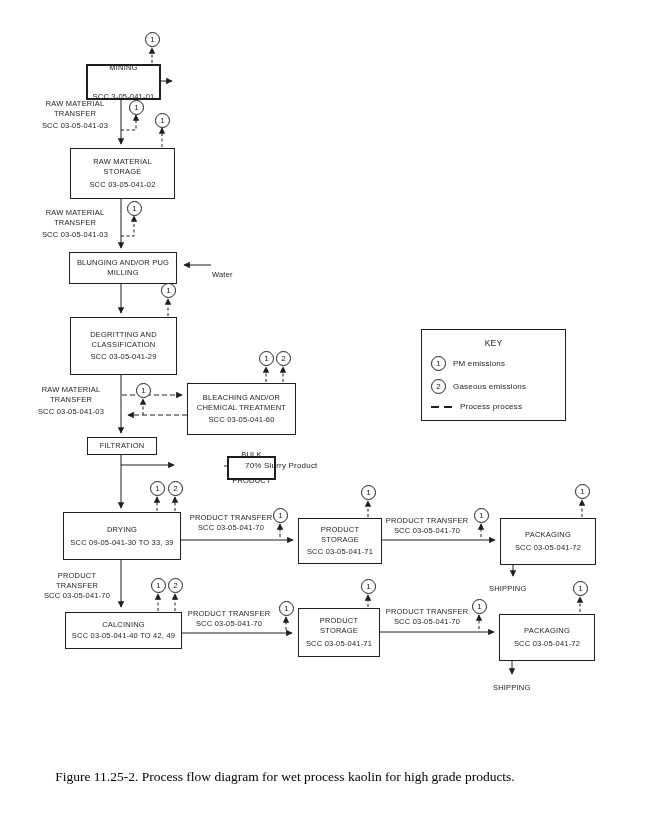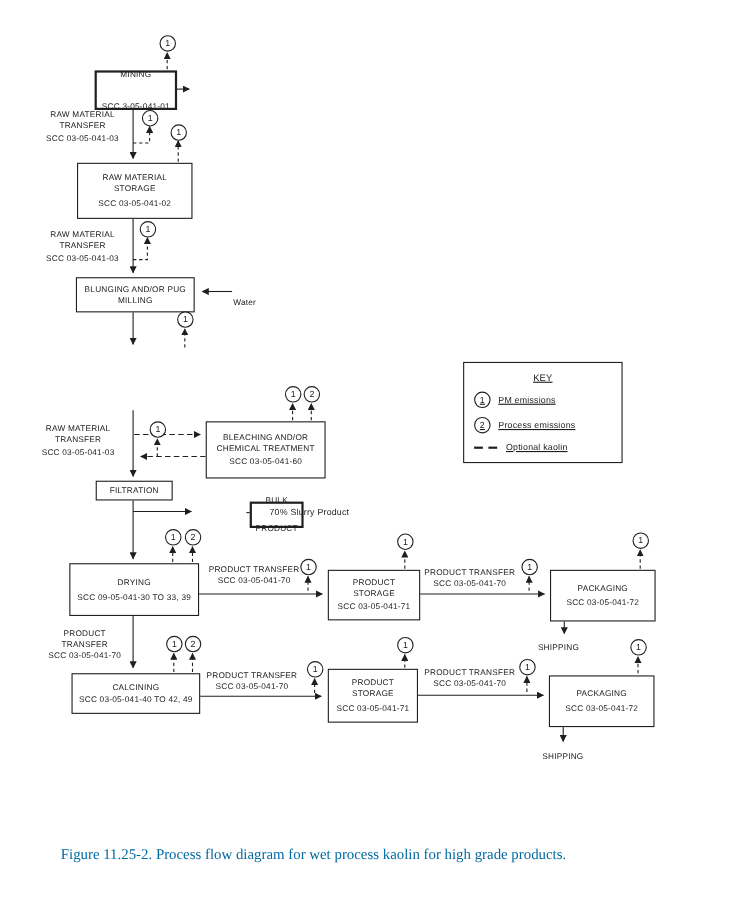--- a/index.html
+++ b/index.html
@@ -22,21 +22,21 @@
   .keybox{position:absolute;z-index:2;border:1px solid #1f1f1f;background:#fff;
           font-size:8px;letter-spacing:.2px;}
   .keybox .ktitle{text-align:center;margin-top:8px;font-size:8.5px;}
   .keyrow{display:flex;align-items:center;gap:7px;margin:8px 0 0 9px;}
   .keyrow .kcirc{width:13px;height:13px;border:1px solid #1f1f1f;border-radius:50%;
                  display:flex;align-items:center;justify-content:center;font-size:8px;flex:0 0 auto;}
   .dash-sample{display:inline-flex;gap:5px;align-items:center;flex:0 0 auto;width:22px;}
   .dash-sample i{width:8px;height:2px;background:#1f1f1f;}
   .caption{position:absolute;left:35px;top:768px;width:500px;z-index:2;
            font-family:"Liberation Serif",serif;font-size:13.5px;line-height:18px;
-           text-align:center;color:#0369a1;}
+           text-align:center;color:#000000;}
 </style>
 </head>
 <body>
 
 <div class="page">
 
   <svg class="connectors" width="671" height="822">
     <defs>
       <marker id="ah" viewBox="0 0 10 10" refX="9" refY="5" markerWidth="6.5" markerHeight="6.5" orient="auto-start-reverse">
         <path d="M0,0 L10,5 L0,10 z" fill="#1f1f1f"></path>
@@ -100,20 +100,25 @@
     <div>RAW MATERIAL</div>
     <div>STORAGE</div>
     <div class="scc">SCC 03-05-041-02</div>
   </div>
 
   <div class="box" style="left:69px;top:252px;width:106px;height:30px;">
     <div>BLUNGING AND/OR PUG</div>
     <div>MILLING</div>
   </div>
 
+  <div class="box" style="left:70px;top:317px;width:105px;height:56px;">
+    <div>DEGRITTING AND</div>
+    <div>CLASSIFICATION</div>
+    <div class="scc">SCC 03-05-041-29</div>
+  </div>
 
   <div class="box" style="left:187px;top:383px;width:107px;height:50px;">
     <div>BLEACHING AND/OR</div>
     <div>CHEMICAL TREATMENT</div>
     <div class="scc">SCC 03-05-041-60</div>
   </div>
 
   <div class="box" style="left:87px;top:437px;width:68px;height:16px;">
     <div>FILTRATION</div>
   </div>
@@ -220,36 +225,36 @@
   <div class="circ" style="left:361px;top:485px;">1</div>
   <div class="circ" style="left:474px;top:508px;">1</div>
   <div class="circ" style="left:575px;top:484px;">1</div>
   <div class="circ" style="left:151px;top:578px;">1</div>
   <div class="circ" style="left:168px;top:578px;">2</div>
   <div class="circ" style="left:279px;top:601px;">1</div>
   <div class="circ" style="left:361px;top:579px;">1</div>
   <div class="circ" style="left:472px;top:599px;">1</div>
   <div class="circ" style="left:573px;top:581px;">1</div>
 
-  <div class="keybox" style="left:421px;top:329px;width:143px;height:90px;text-decoration:underline;">
+  <div class="keybox" style="left:421px;top:329px;width:143px;height:90px;">
     <div class="ktitle">KEY</div>
     <div class="keyrow">
       <span class="kcirc">1</span>
       <span>PM emissions</span>
     </div>
     <div class="keyrow">
       <span class="kcirc">2</span>
-      <span>Process emissions</span>
+      <span>Gaseous emissions</span>
     </div>
     <div class="keyrow">
       <span class="dash-sample">
           <i></i>
           <i></i>
         </span>
-      <span>Optional kaolin</span>
+      <span>Process process</span>
     </div>
   </div>
 
   <div class="caption">
     <div>Figure 11.25-2.  Process flow diagram for wet process kaolin for high grade products.</div>
   </div>
 
 </div>
 
 </body></html>

